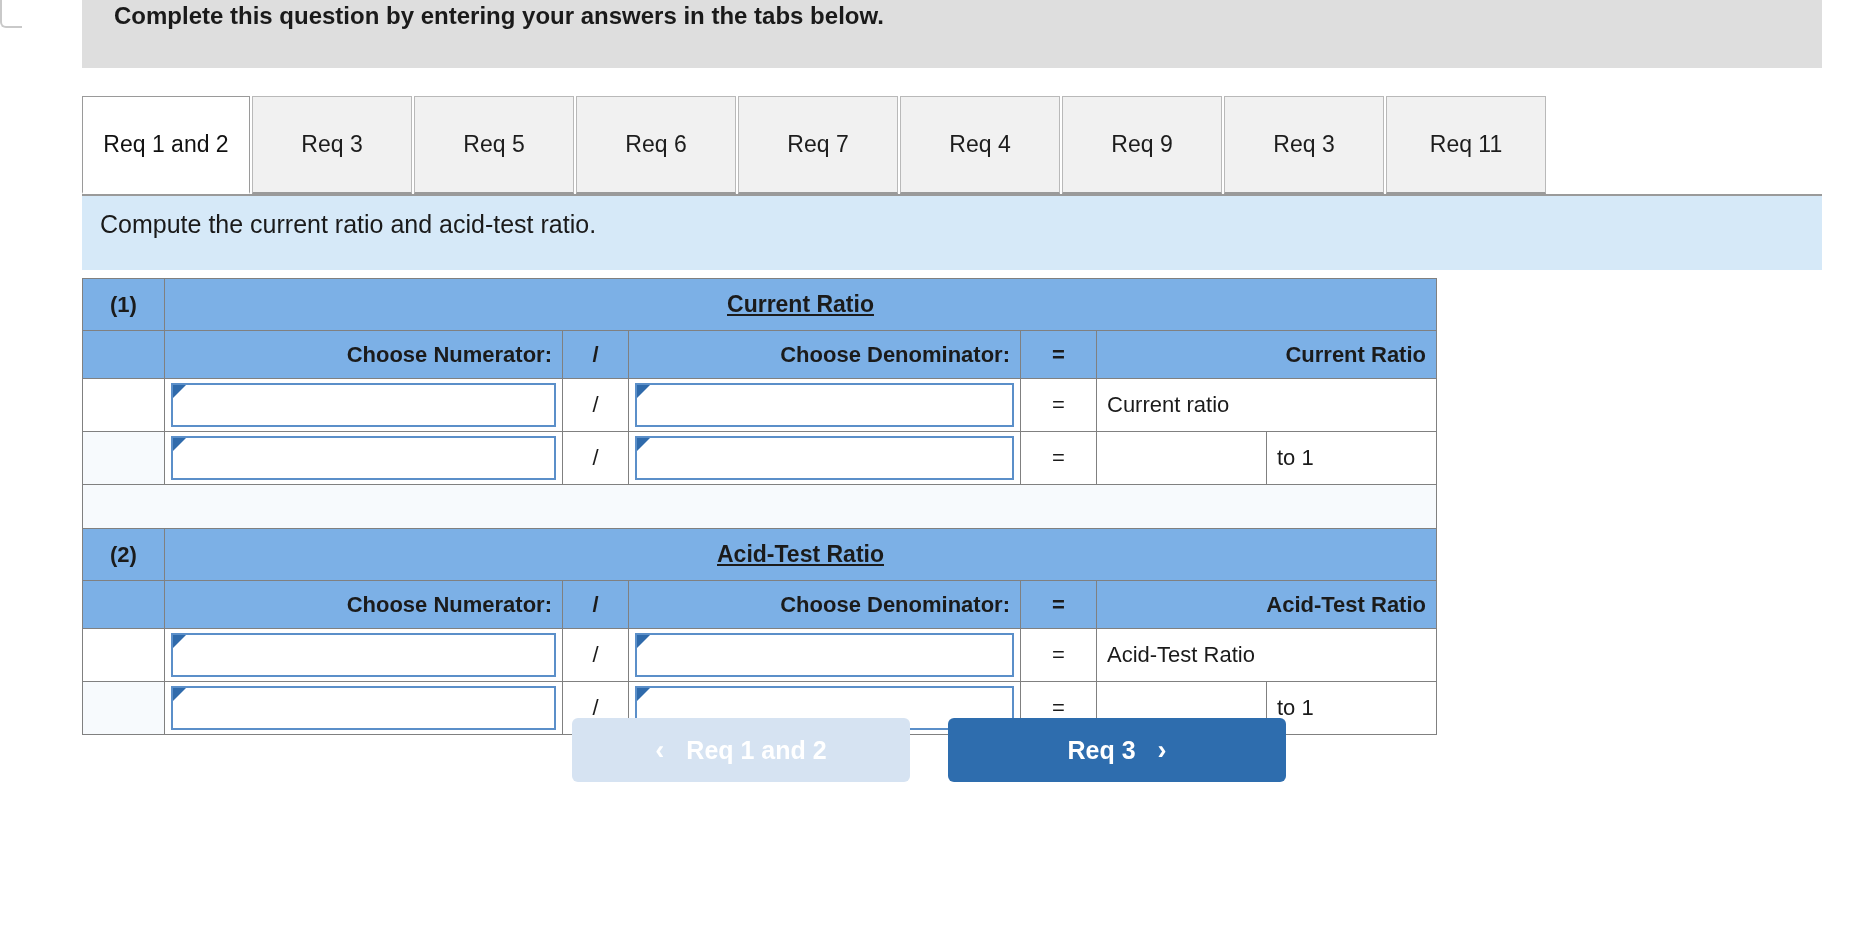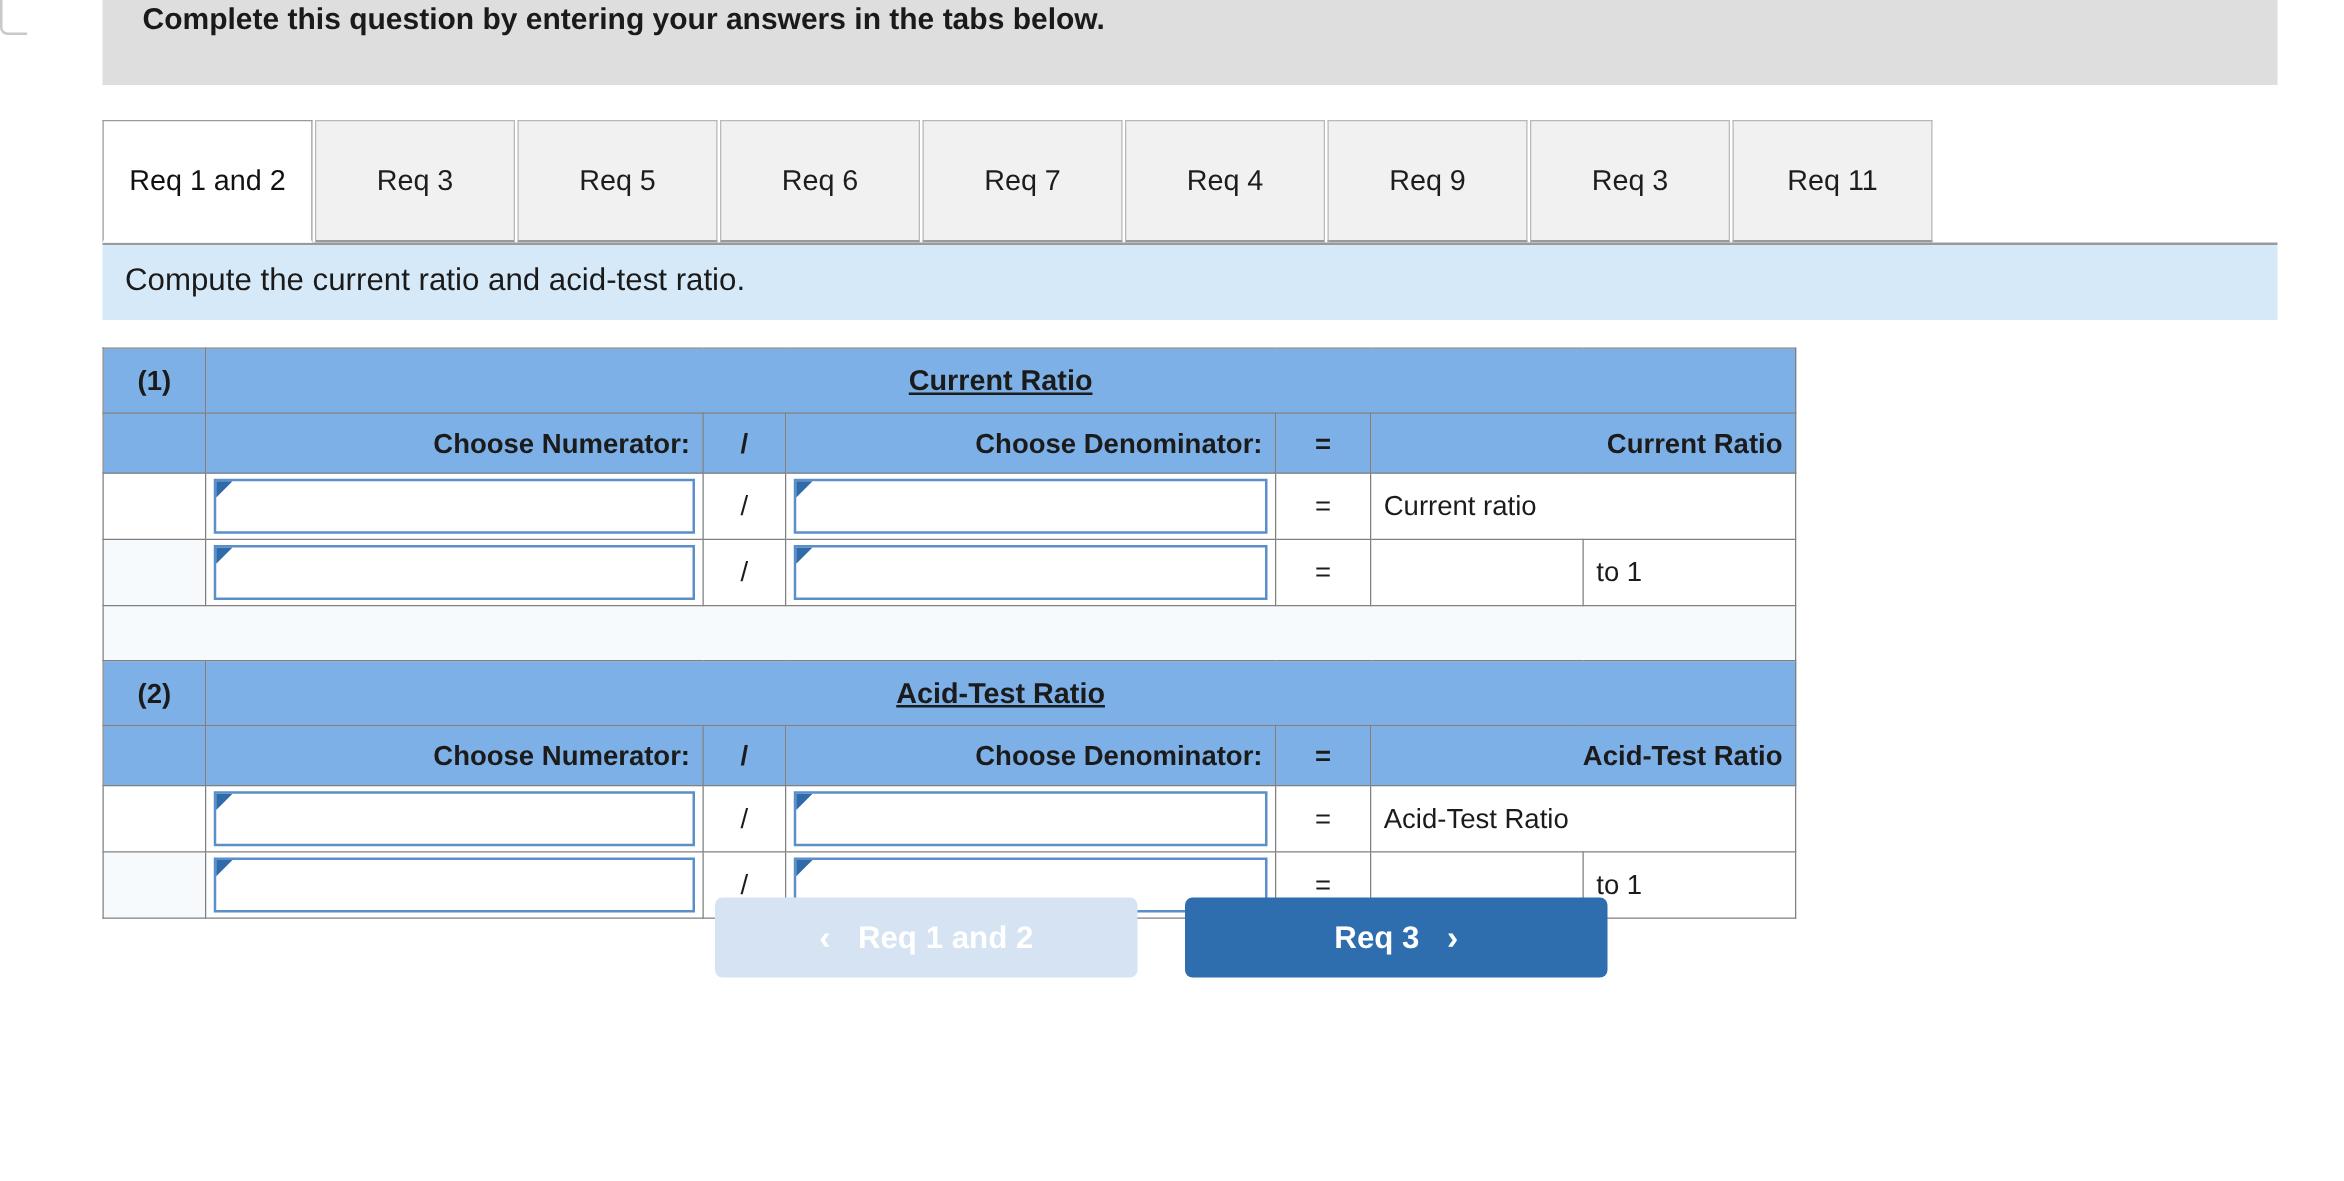--- a/index.html
+++ b/index.html
@@ -84,21 +84,21 @@
     color: #111;
   }
   .tab.wide { min-width: 168px; }
 
   
   .subinstruction {
     position: absolute;
     left: 82px;
     top: 196px;
     width: 1740px;
-    height: 60px;
+    height: 74px;
     background: #d6e9f8;
     box-sizing: border-box;
   }
   .subinstruction span {
     position: absolute;
     left: 18px;
     top: 14px;
     font-size: 25px;
     color: #1a1a1a;
   }

